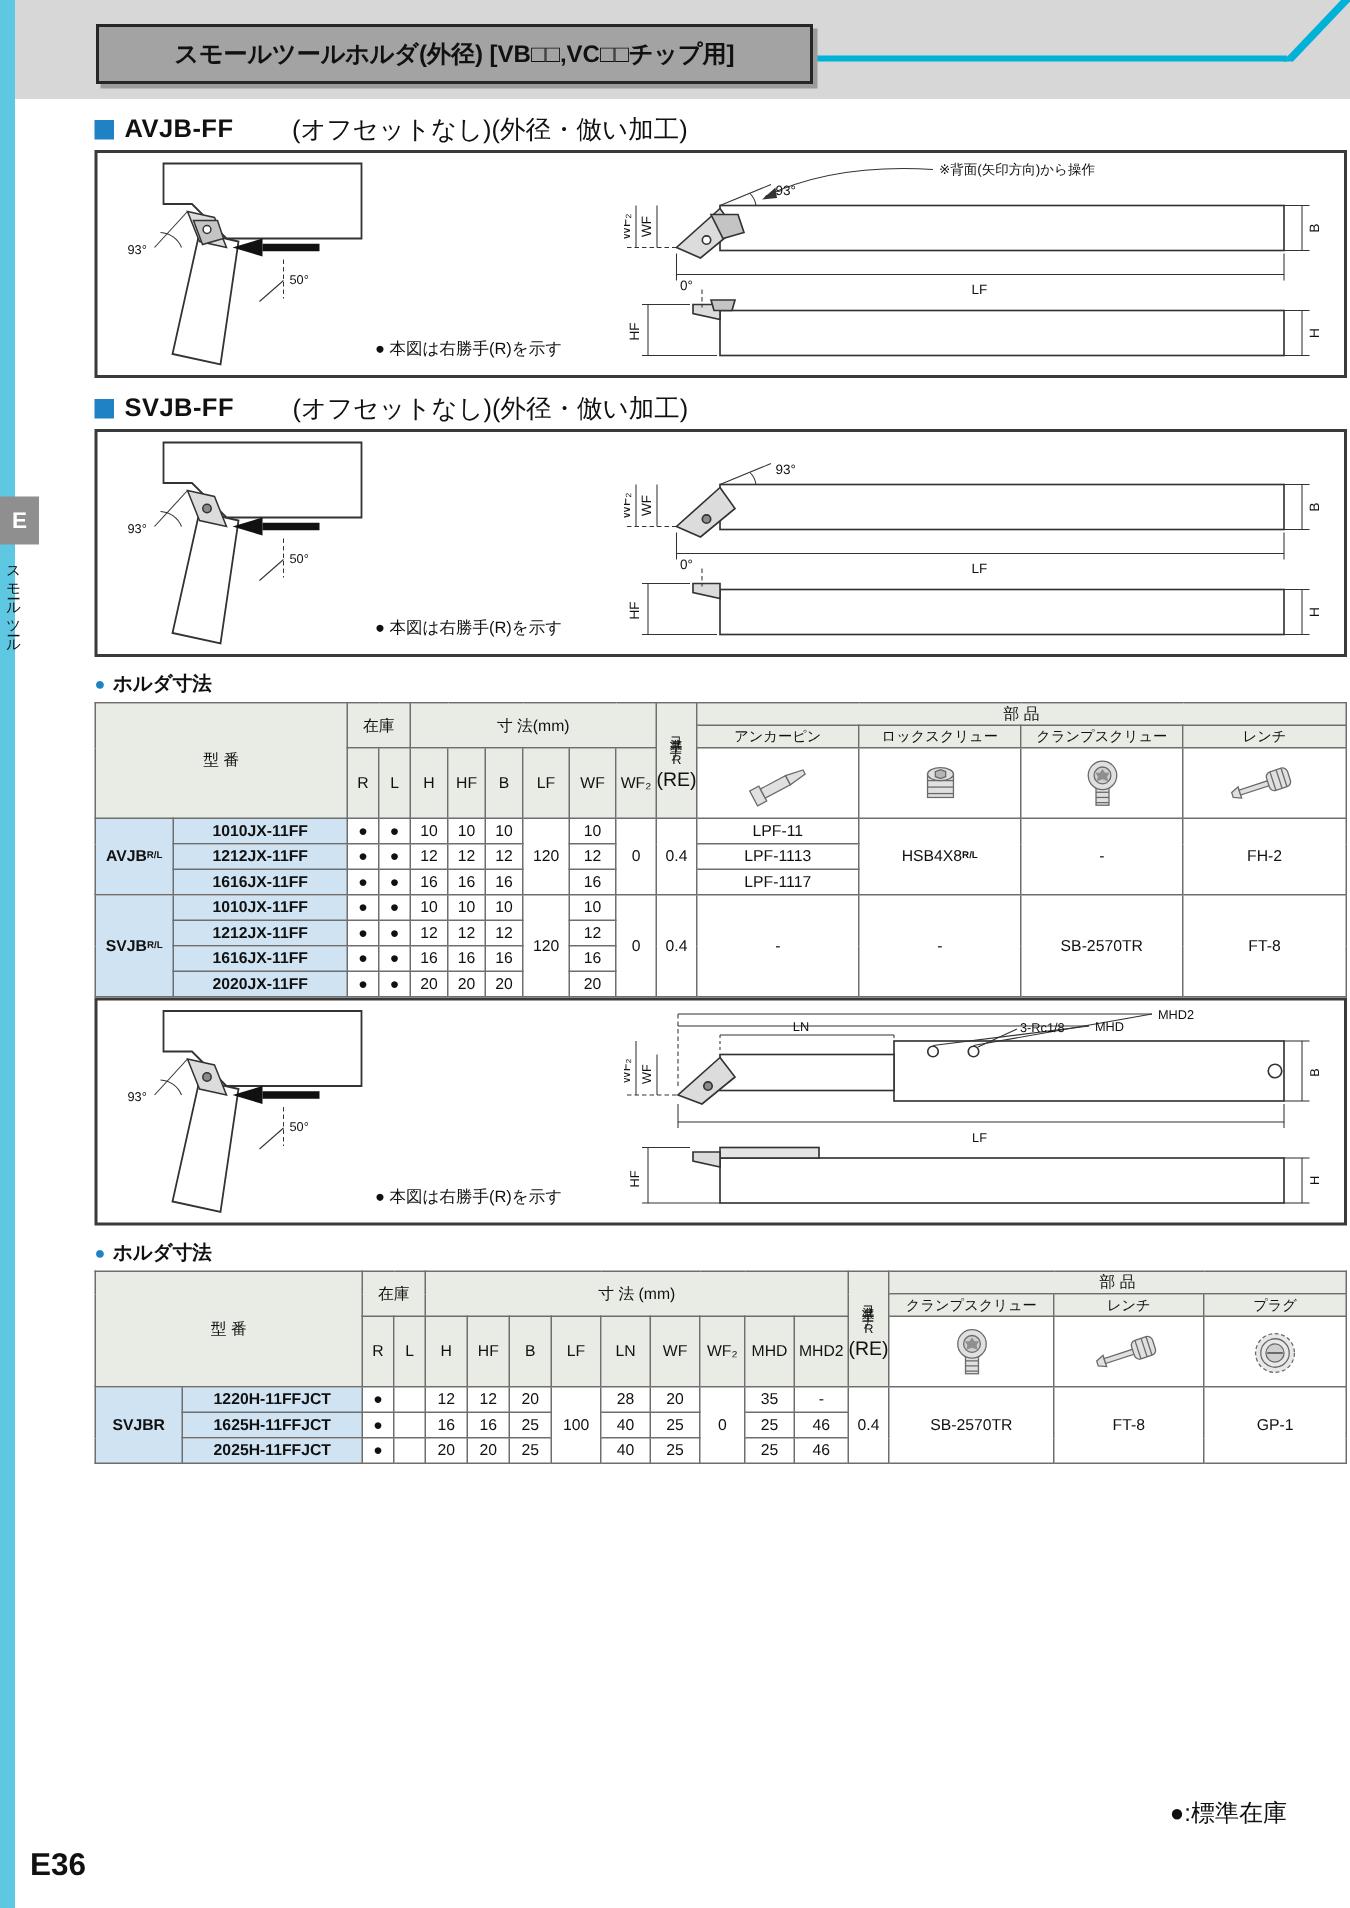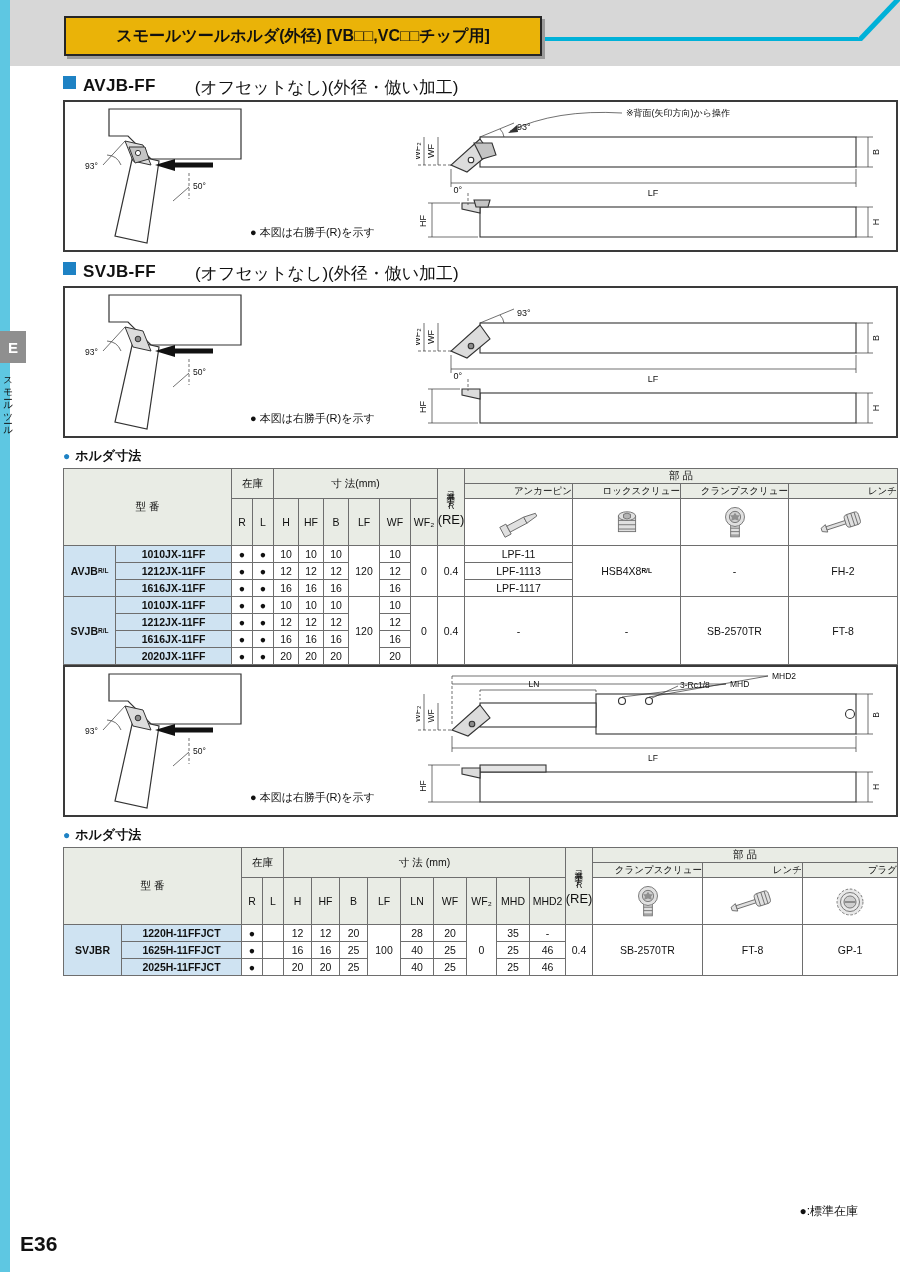--- a/index.html
+++ b/index.html
@@ -9,62 +9,62 @@
   
   .strip { position:absolute; left:0; top:0; width:10px; height:1272px; background:#5ec7e2; }
   .side-tab { position:absolute; left:0; top:331px; width:26px; height:32px; background:#8f8f8f; color:#fff;
               font-weight:bold; font-size:15px; display:flex; align-items:center; justify-content:center; }
   .side-vtext { position:absolute; left:0; top:370px; width:14px; writing-mode:vertical-rl; text-orientation:upright;
                 font-size:9.5px; letter-spacing:1px; color:#111; }
 
   
   .band { position:absolute; left:10px; top:0; width:890px; height:66px; background:#d7d7d7; }
   .band-deco { position:absolute; left:0; top:0; }
-  .title-box { position:absolute; left:54px; top:16px; width:478px; height:40px; background:#eab308; border:2px solid #262626;
+  .title-box { position:absolute; left:54px; top:16px; width:478px; height:40px; background:#a3a3a3; border:2px solid #262626;
                box-shadow:3px 3px 0 #9b9b9b; display:flex; align-items:center; justify-content:center;
                font-size:16px; font-weight:bold; }
   .subtitle { position:absolute; right:14px; top:12px; font-size:14px; font-weight:bold; color:#1c2c6e; }
 
   .content { position:absolute; left:63px; top:74px; width:835px; }
 
-  .sec { display:flex; gap:7px; margin:2px 0 4px; height:20px; }
+  .sec { display:flex; align-items:center; gap:7px; margin:2px 0 4px; height:20px; }
   .sec-sq { width:13px; height:13px; background:#1e82c4; flex:0 0 auto; }
   .sec-name { font-size:17px; font-weight:bold; letter-spacing:.3px; }
   .sec-suffix { font-size:17px;margin-left:32px; }
 
   .dbox { position:relative; border:2px solid #3a3a3a; height:152px; background:#fff; margin-bottom:10px; }
   .dleft { position:absolute; left:6px; top:1px; width:178px; height:148px; }
   .dright { position:absolute; right:2px; top:1px; width:478px; height:148px; }
   .dnote { position:absolute; left:185px; bottom:10px; font-size:11px; }
   svg text { font-family:"Liberation Sans","DejaVu Sans",sans-serif; }
 
   .cap { display:flex; align-items:center; gap:5px; margin:2px 0 4px; font-size:13px; font-weight:bold; height:16px; }
   .cap-dot { color:#1e82c4; font-size:12px; }
 
   table.spec { border-collapse:collapse; width:835px; table-layout:fixed; border:1.5px solid #444; }
   .spec th,.spec td { border:1px solid #6e6e6e; font-size:10.5px; text-align:center; vertical-align:middle;
                       padding:0; white-space:nowrap; overflow:hidden; }
   .spec thead th { background:#e9ece5; font-weight:normal; font-size:10.5px; }
   .spec tr.h1 { height:15px; } .spec tr.h2 { height:15px; } .spec tr.h3 { height:46px; }
   .spec tbody tr { height:17px; }
-  .spec thead .pname { font-size:9.5px;text-align:right; }
+  .spec thead .pname { font-size:9.5px; }
   .icon-cell { background:#fff; }
   .part-icon { width:54px; height:38px; display:block; margin:2px auto 0; }
   .prefix { background:#cfe3f2; font-weight:bold; text-align:left; padding-left:3px; font-size:11px; }
   .model { background:#cfe3f2; font-weight:bold; font-size:10.5px; }
   .dot { font-size:7.5px; }
   .rl { font-size:6.5px; vertical-align:2px; font-weight:bold; }
   .corner-wrap { display:flex; flex-direction:column; align-items:center; justify-content:center; gap:1px; height:76px; }
   .vtx { writing-mode:vertical-rl; text-orientation:upright; font-size:8.5px; line-height:1; letter-spacing:-1px; }
   .corner-sub { font-size:13px; }
 
   .fn { font-size:10px; margin:3px 0 10px; }
   .fn .bold { font-weight:bold; }
   .pagenum { position:absolute; left:20px; bottom:16px; font-size:21px; font-weight:bold; }
-  .legend { position:absolute; right:42px; bottom:52px; font-size:12px; }
+  .legend { position:absolute; right:42px; bottom:52px; font-size:16px; }
 </style>
 </head>
 <body>
 
 <div class="page">
 
   <div class="strip"></div>
 
   <div class="band">
     <svg class="band-deco" width="890" height="66">

